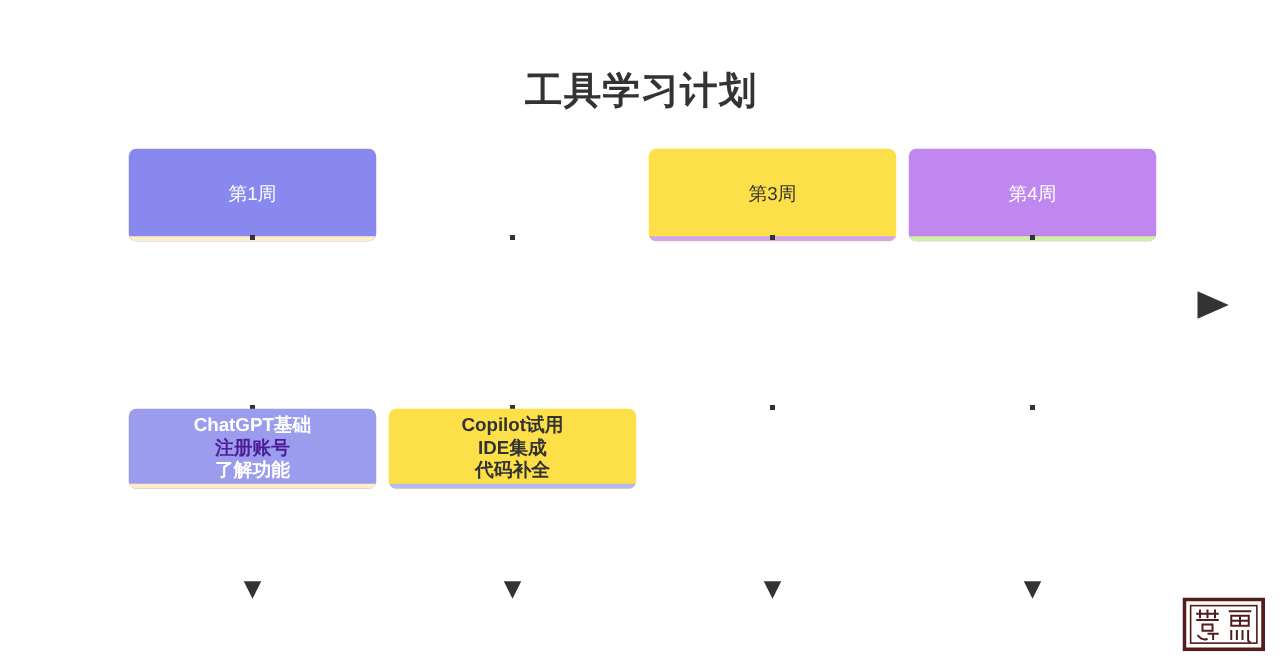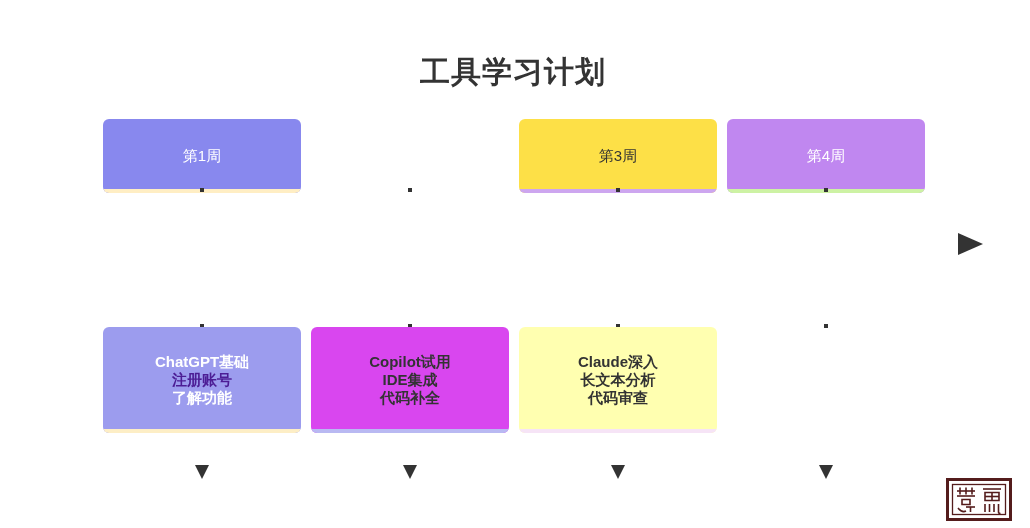--- a/index.html
+++ b/index.html
@@ -29,21 +29,21 @@
     border-radius:6px;
     overflow:hidden;
     display:flex;
     flex-direction:column;
     align-items:center;
     justify-content:center;
     text-align:center;
     box-sizing:border-box;
   }
   .week{ top:119px; height:74px; }
-  .detail{ top:327px; height:106px; }
+  .detail{ top:327px; height:64px; }
   .col0{ left:103px; }
   .col1{ left:311px; }
   .col2{ left:519px; }
   .col3{ left:727px; }
   .box .strip{
     position:absolute;
     left:0;right:0;bottom:0;
     height:4px;
   }
   .week-label{
@@ -117,31 +117,25 @@
   <div class="dot" style="left:408px;top:324px;"></div>
   <div class="dot" style="left:616px;top:324px;"></div>
   <div class="dot" style="left:824px;top:324px;"></div>
 
   <div class="box detail col0" style="background-color: rgb(156, 156, 238);">
     <span class="detail-line" style="color: rgb(255, 255, 255);">ChatGPT基础</span>
     <span class="detail-line" style="color: #4c1d95; text-align: center;">注册账号</span>
     <span class="detail-line" style="color: rgb(255, 255, 255);">了解功能</span>
     <div class="strip" style="background-color: rgb(253, 238, 198);"></div>
   </div>
-  <div class="box detail col1" style="background-color: #d946ef;">
+  <div class="box detail col1" style="background-color: #fde047;">
     <span class="detail-line" style="color: rgb(51, 51, 51);">Copilot试用</span>
     <span class="detail-line" style="color: rgb(51, 51, 51);">IDE集成</span>
     <span class="detail-line" style="color: rgb(51, 51, 51);">代码补全</span>
     <div class="strip" style="background-color: rgb(185, 185, 242);"></div>
-  </div>
-  <div class="box detail col2" style="background-color: rgb(255, 255, 176);">
-    <span class="detail-line" style="color: rgb(51, 51, 51);">Claude深入</span>
-    <span class="detail-line" style="color: rgb(51, 51, 51);">长文本分析</span>
-    <span class="detail-line" style="color: rgb(51, 51, 51);">代码审查</span>
-    <div class="strip" style="background-color: rgb(246, 228, 246);"></div>
   </div>
 
   <div class="arrow-down" style="left:195px;"></div>
   <div class="arrow-down" style="left:403px;"></div>
   <div class="arrow-down" style="left:611px;"></div>
   <div class="arrow-down" style="left:819px;"></div>
 
   <div class="seal" style="color: rgb(84, 28, 28);">
     <svg width="66" height="43" viewBox="0 0 66 43" fill="none" stroke="currentColor">
       <rect x="1.5" y="1.5" width="63" height="40" stroke-width="3"></rect>

